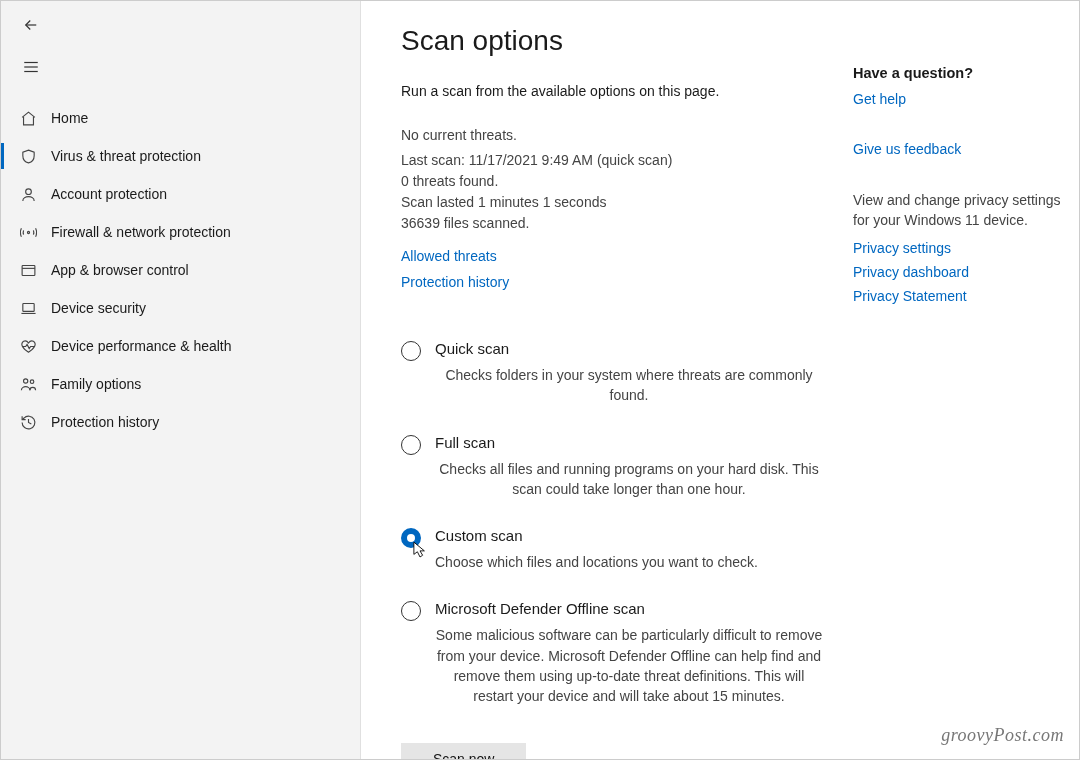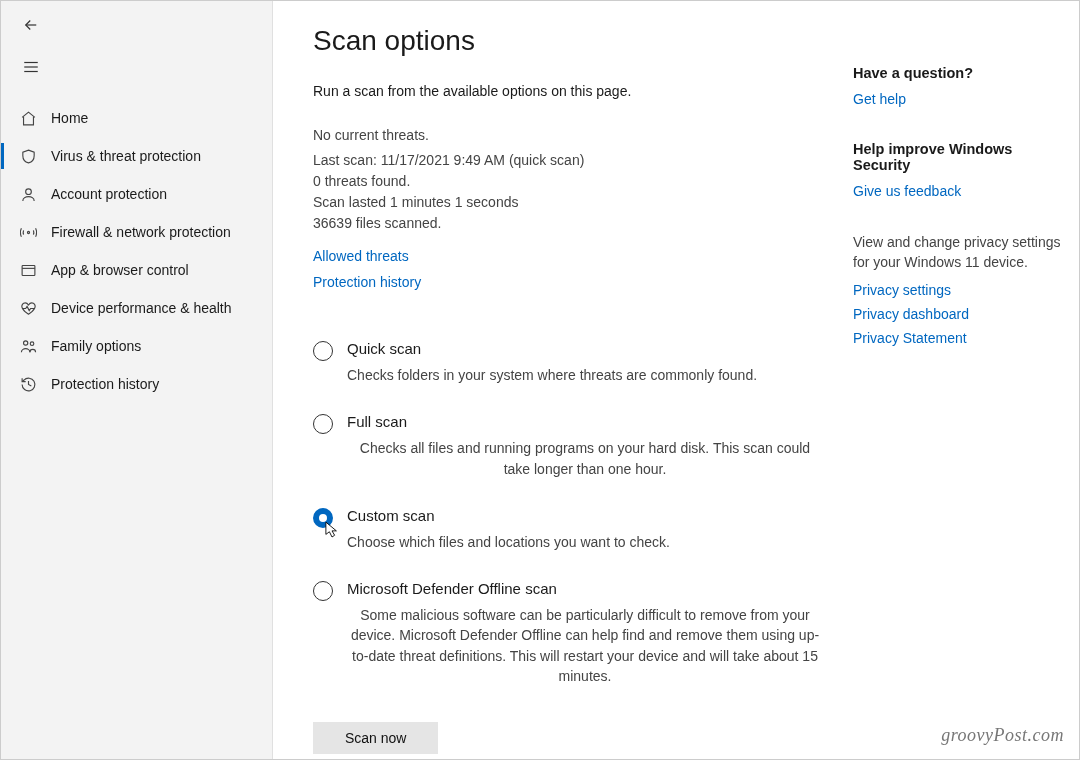--- a/index.html
+++ b/index.html
@@ -8,21 +8,21 @@
     font-size: 14px;
     color: #1a1a1a;
     background: #fff;
     width: 1080px;
     height: 760px;
     overflow: hidden;
     display: flex;
     border: 1px solid #ccc;
   }
   .sidebar {
-    width: 272px;
+    width: 360px;
     background: #f3f3f3;
     border-right: 1px solid #e0e0e0;
     padding-top: 12px;
     flex-shrink: 0;
   }
   .sidebar-top {
     padding: 0 12px 20px 18px;
     display:flex;
     flex-direction:column;
     gap:18px;
@@ -178,20 +178,29 @@
     <div class="nav-item">
       <span class="nav-icon">
         <svg width="17" height="17" viewBox="0 0 24 24" fill="none" stroke="currentColor" stroke-width="1.6">
             <rect x="3" y="5" width="18" height="14" rx="1"></rect>
             <line x1="3" y1="9" x2="21" y2="9"></line>
           </svg>
       </span>
       <span class="label">App &amp; browser control</span>
     </div>
 
+    <div class="nav-item">
+      <span class="nav-icon">
+        <svg width="17" height="17" viewBox="0 0 24 24" fill="none" stroke="currentColor" stroke-width="1.6">
+            <rect x="4" y="5" width="16" height="11" rx="1"></rect>
+            <line x1="2" y1="19" x2="22" y2="19"></line>
+          </svg>
+      </span>
+      <span class="label">Device security</span>
+    </div>
 
     <div class="nav-item">
       <span class="nav-icon">
         <svg width="17" height="17" viewBox="0 0 24 24" fill="none" stroke="currentColor" stroke-width="1.6">
             <path d="M12 20s-7-4.35-9-9c-1.5-3.5 1-7 4.5-7 2 0 3.5 1.5 4.5 3 1-1.5 2.5-3 4.5-3 3.5 0 6 3.5 4.5 7-2 4.65-9 9-9 9z"></path>
             <polyline points="3 12 8 12 10 9 13 15 15 12 21 12"></polyline>
           </svg>
       </span>
       <span class="label">Device performance &amp; health</span>
     </div>
@@ -281,21 +290,20 @@
 
     <button class="scan-btn">Scan now</button>
   </div>
 
   <div class="rightcol">
     <div class="section">
       <h3>Have a question?</h3>
       <a class="link">Get help</a>
     </div>
     <div class="section">
-      <h3>Help improve Windows Security</h3>
       <a class="link">Give us feedback</a>
     </div>
     <div class="section">
       <div class="desc">View and change privacy settings for your Windows 11 device.</div>
       <a class="link">Privacy settings</a>
       <a class="link">Privacy dashboard</a>
       <a class="link">Privacy Statement</a>
     </div>
   </div>
 </div>

